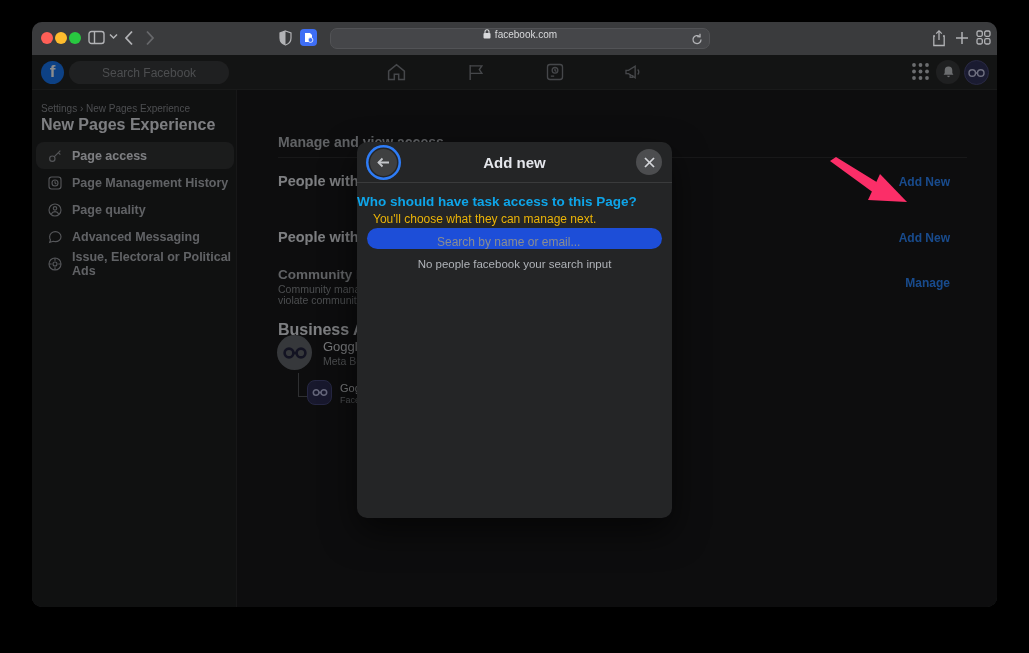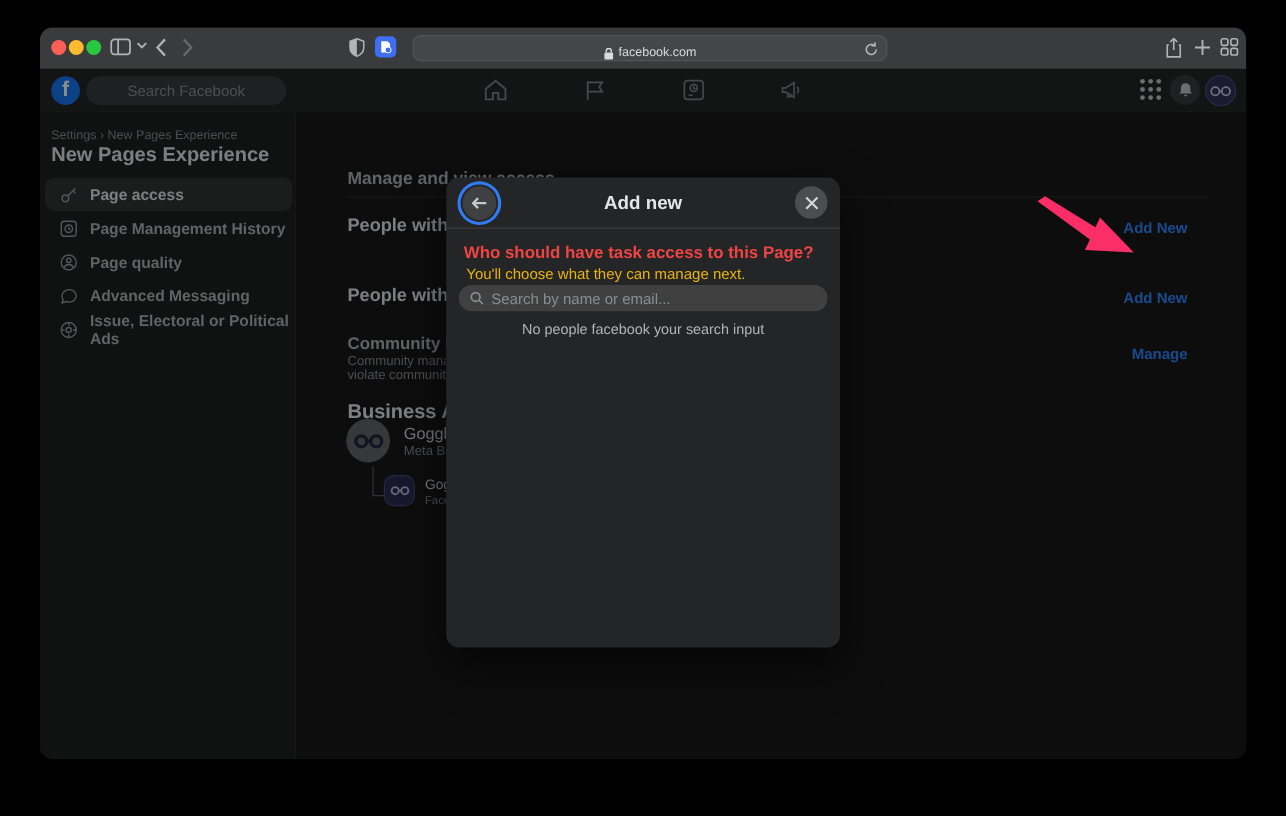--- a/index.html
+++ b/index.html
@@ -13,21 +13,21 @@
   .titlebar { position:absolute; top:0; left:0; right:0; height:33px; background:#3a3b3d; z-index:20; }
   .tl { position:absolute; top:10px; width:12px; height:12px; border-radius:50%; }
   .tl.red { left:9px;  background:#ff5f57; }
   .tl.yel { left:23px; background:#febc2e; }
   .tl.grn { left:37px; background:#28c840; }
   .tbicon { position:absolute; top:8px; color:#b2b3b6; }
   .tbicon svg { display:block; }
   .dimicon { color:#67686b; }
   .urlbar { position:absolute; left:298px; top:6px; width:380px; height:21px;
     background:#454649; border:1px solid #525356; border-radius:7px;
-    display:flex; align-items:flex-end; justify-content:center; color:#d9dadc; font-size:10px; gap:4px; }
+    display:flex; align-items:flex-start; justify-content:center; color:#d9dadc; font-size:10px; gap:4px; }
   .urlreload { position:absolute; right:6px; top:4px; color:#b2b3b6; }
   .ext-badge { position:absolute; left:268px; top:7px; width:17px; height:17px; border-radius:4px;
     background:#3e6ef5; display:flex; align-items:center; justify-content:center; }
 
   
   .page { position:absolute; top:33px; left:0; right:0; bottom:0; background:#18191a; }
 
   .fbheader { position:absolute; top:0; left:0; right:0; height:35px; background:#242526;
     border-bottom:1px solid #2f3031; }
   .fblogo { position:absolute; left:9px; top:6px; width:23px; height:23px; border-radius:50%;
@@ -81,24 +81,24 @@
   .modal { position:absolute; left:325px; top:87px; width:315px; height:376px; background:#242526;
     border-radius:10px; box-shadow:0 14px 34px rgba(0,0,0,.6); z-index:10; }
   .modal-header { position:absolute; top:0; left:0; right:0; height:41px; border-bottom:1px solid #3a3b3c; }
   .back-btn { position:absolute; left:13px; top:7px; width:27px; height:27px; border-radius:50%;
     background:#3f4041; color:#c4c6ca; display:flex; align-items:center; justify-content:center;
     box-shadow:0 0 0 1.5px #242526, 0 0 0 4px #2e7cf6; }
   .modal-title { position:absolute; top:12px; left:0; right:0; text-align:center;
     font-size:15px; font-weight:bold; color:#e4e6eb; }
   .close-btn { position:absolute; right:10px; top:7px; width:26px; height:26px; border-radius:50%;
     background:#4c4d4f; color:#d4d6da; display:flex; align-items:center; justify-content:center; }
-  .modal-q { position:absolute; left:14px; top:52px; font-size:13.5px; font-weight:bold; color:#ef4444; }
+  .modal-q { position:absolute; left:0; top:52px; font-size:13.5px; font-weight:bold; color:#0ea5e9; }
   .modal-sub { position:absolute; left:16px; top:70px; font-size:12px; color:#eab308; }
   .modal-search { position:absolute; left:10px; top:86px; width:295px; height:21px; border-radius:11px;
-    background:#404040; display:flex; align-items:center; padding:0 9px; gap:6px; color:#8a8d91; }
+    background:#1d4ed8; display:flex; align-items:center; padding:0 9px; gap:6px; color:#8a8d91;flex-direction:column; }
   .modal-search input { background:transparent; border:none; outline:none; flex:1; font-size:12px; color:#b0b3b8;
     font-family:"Liberation Sans",sans-serif; }
   .modal-search input::placeholder { color:#8a8d91; }
   .modal-empty { position:absolute; left:0; right:0; top:116px; text-align:center; font-size:11.5px; color:#b0b3b8; }
 
   .arrow-overlay { position:absolute; left:0; top:0; z-index:50; pointer-events:none; }
 </style>
 </head>
 <body>
 

